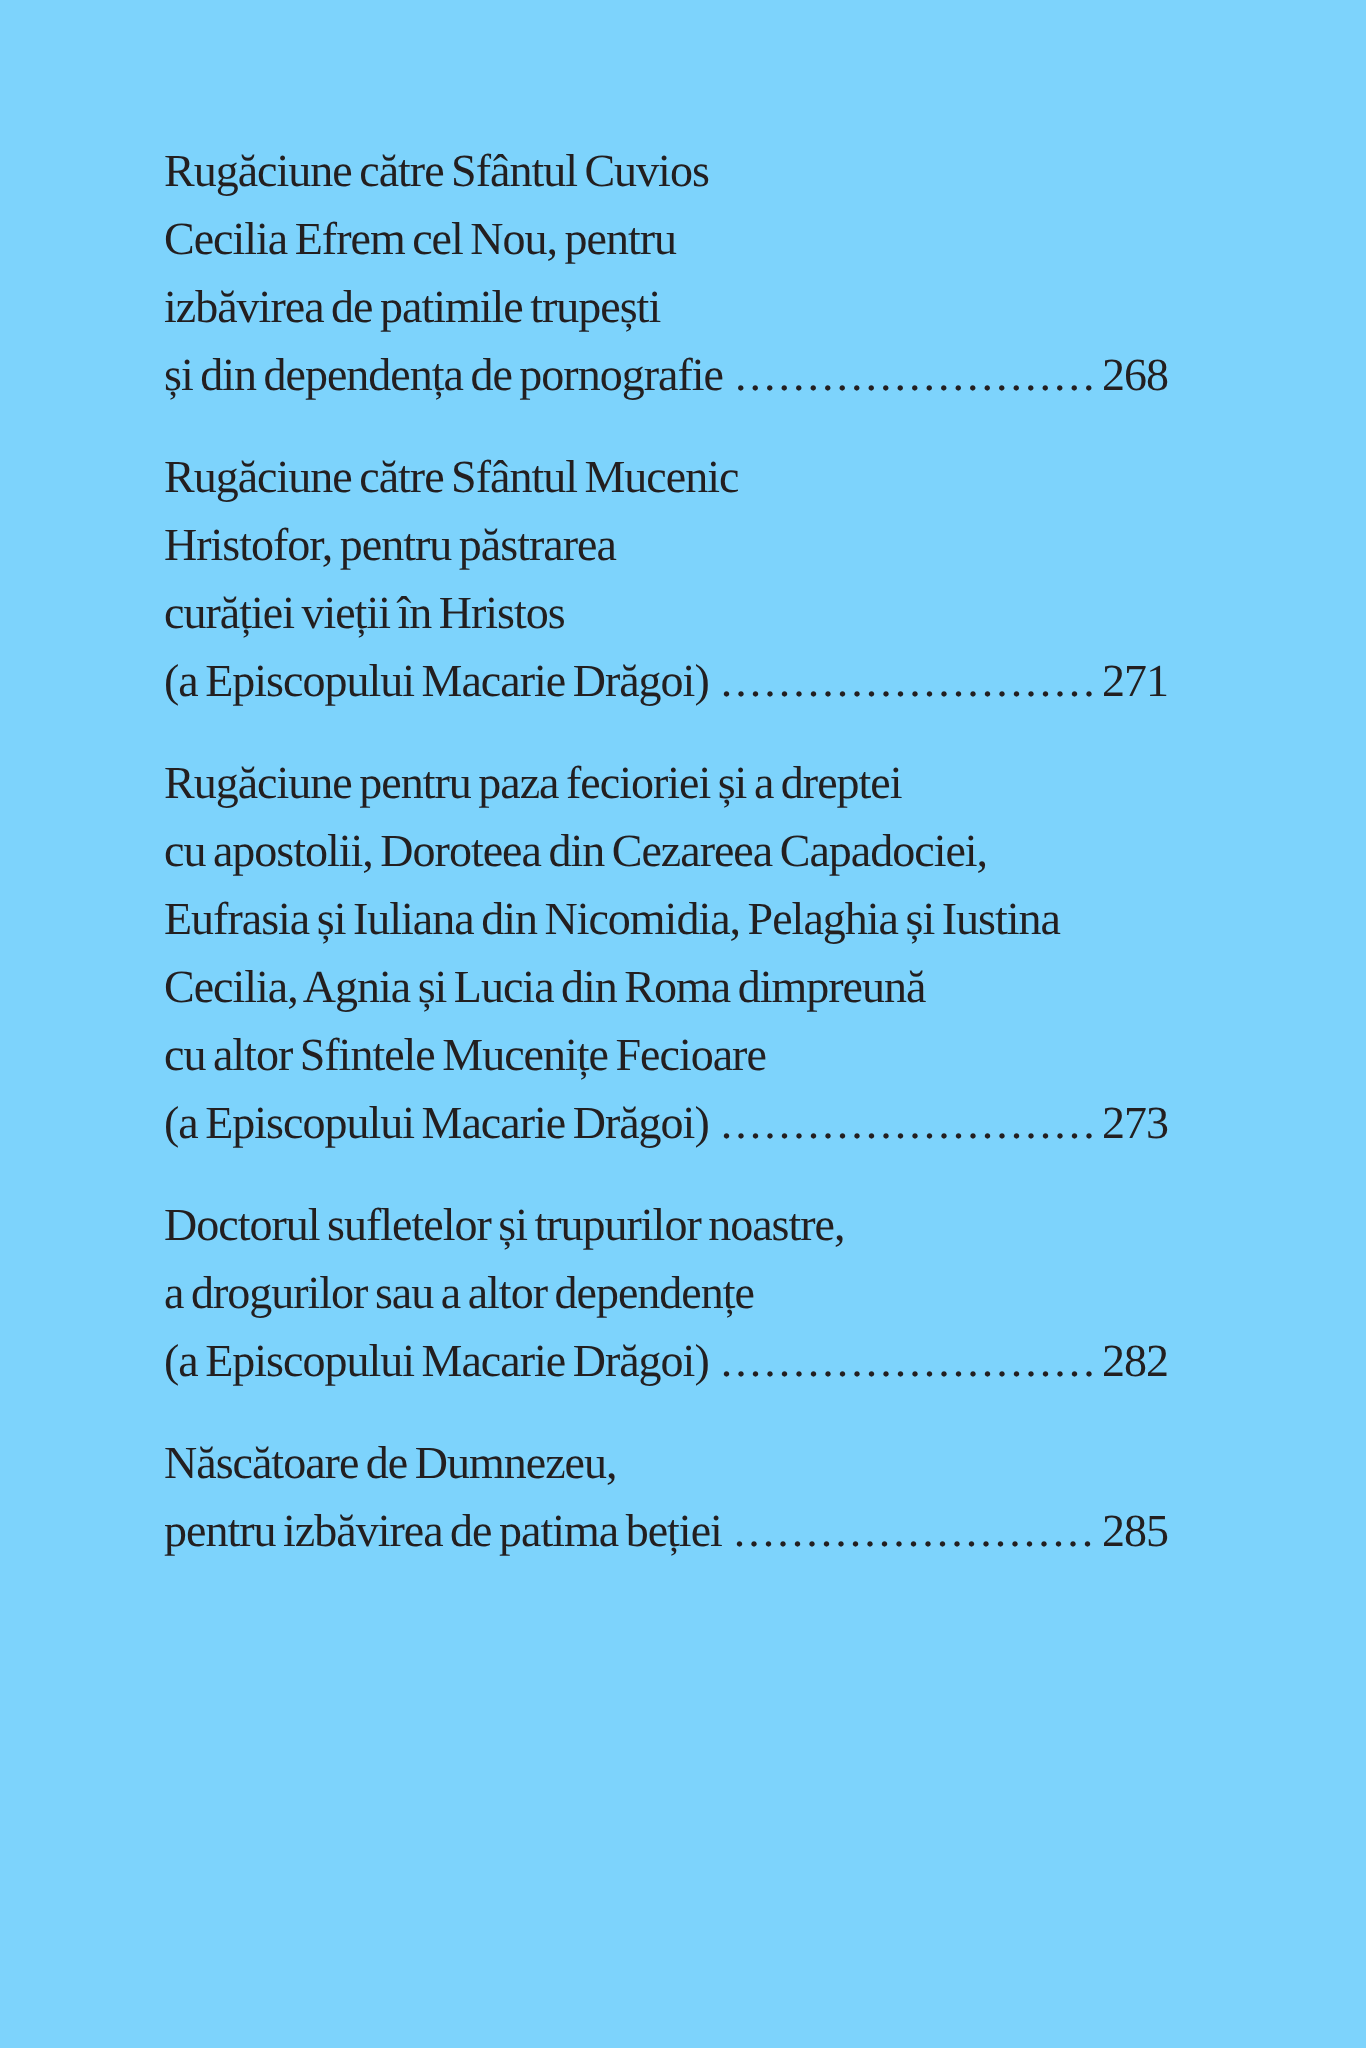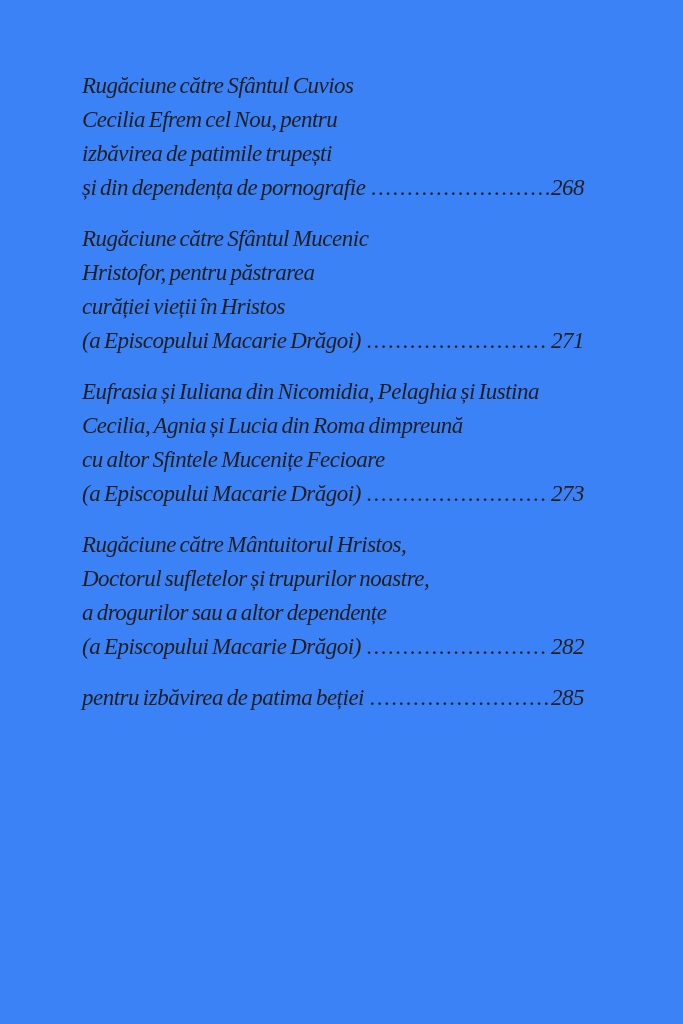--- a/index.html
+++ b/index.html
@@ -9,23 +9,22 @@
   body {
     width: 683px;
     height: 1024px;
     background: #ffffff;
     overflow: hidden;
   }
   .page {
     box-sizing: border-box;
     width: 683px;
     height: 1024px;
-    background: #3b82f6;
+    background: #7dd3fc;
     padding: 69px 17px 16px 82px;
-    font-style: italic;
   }
   .toc {
     width: 502px;
   }
   .entry {
     margin: 0 0 17px 0;
   }
   .line {
     font-family: "Liberation Serif", "DejaVu Serif", serif;
     font-size: 23px;
@@ -76,40 +75,42 @@
         <div class="line">Rugăciune către Sfântul Mucenic</div>
         <div class="line">Hristofor, pentru păstrarea</div>
         <div class="line">curăției vieții în Hristos</div>
         <div class="line last">
           <span class="txt">(a Episcopului Macarie Drăgoi)</span>
           <span class="leader">......................................................................................................</span>
           <span class="num">271</span>
         </div>
       </div>
       <div class="entry">
+        <div class="line">Rugăciune pentru paza fecioriei și a dreptei</div>
+        <div class="line">cu apostolii, Doroteea din Cezareea Capadociei,</div>
         <div class="line">Eufrasia și Iuliana din Nicomidia, Pelaghia și Iustina</div>
         <div class="line">Cecilia, Agnia și Lucia din Roma dimpreună</div>
         <div class="line">cu altor Sfintele Mucenițe Fecioare</div>
         <div class="line last">
           <span class="txt">(a Episcopului Macarie Drăgoi)</span>
           <span class="leader">......................................................................................................</span>
           <span class="num">273</span>
         </div>
       </div>
       <div class="entry">
-        <div class="line">Rugăciune către Mântuitorul Hristos,</div>
         <div class="line">Doctorul sufletelor și trupurilor noastre,</div>
         <div class="line">a drogurilor sau a altor dependențe</div>
         <div class="line last">
           <span class="txt">(a Episcopului Macarie Drăgoi)</span>
           <span class="leader">......................................................................................................</span>
           <span class="num">282</span>
         </div>
       </div>
       <div class="entry">
+        <div class="line">Născătoare de Dumnezeu,</div>
         <div class="line last">
           <span class="txt">pentru izbăvirea de patima beției</span>
           <span class="leader">......................................................................................................</span>
           <span class="num">285</span>
         </div>
       </div>
     </div>
 </div>
 
 </body></html>

